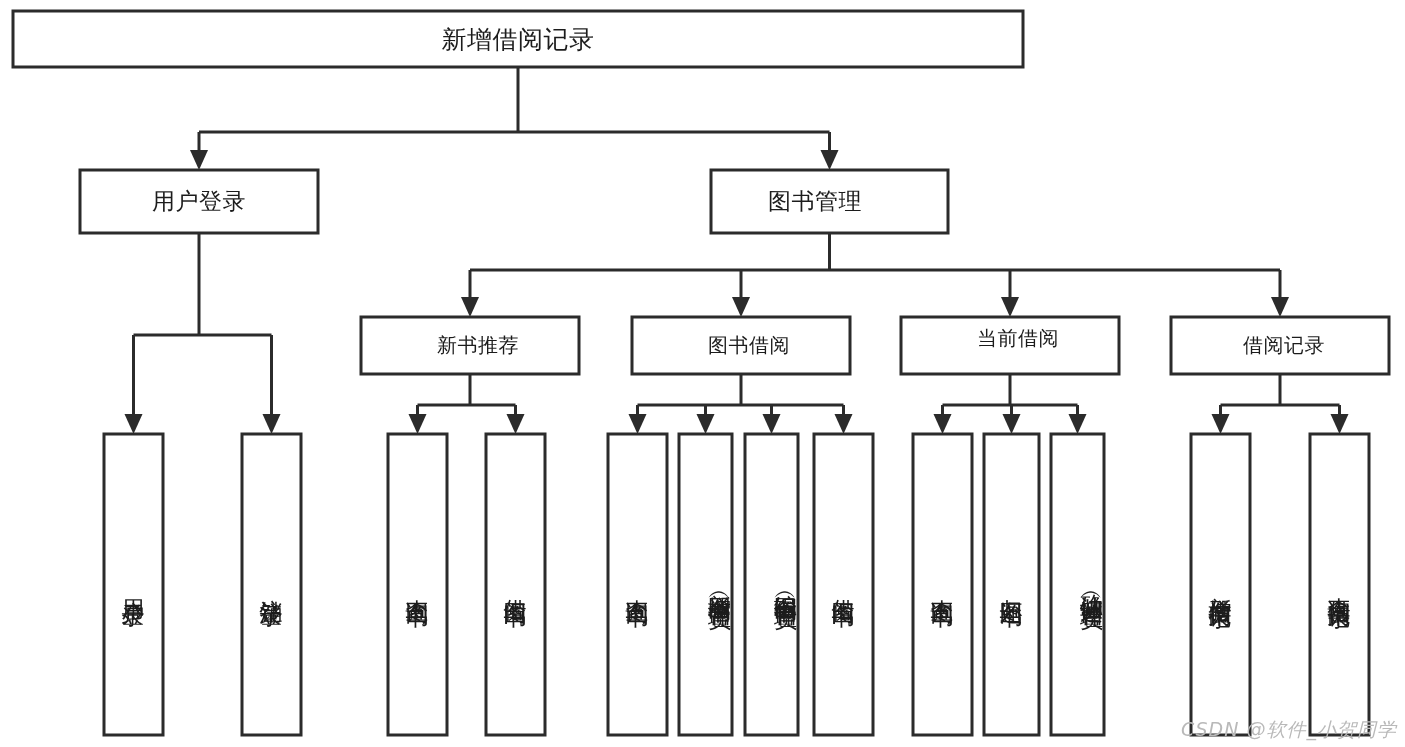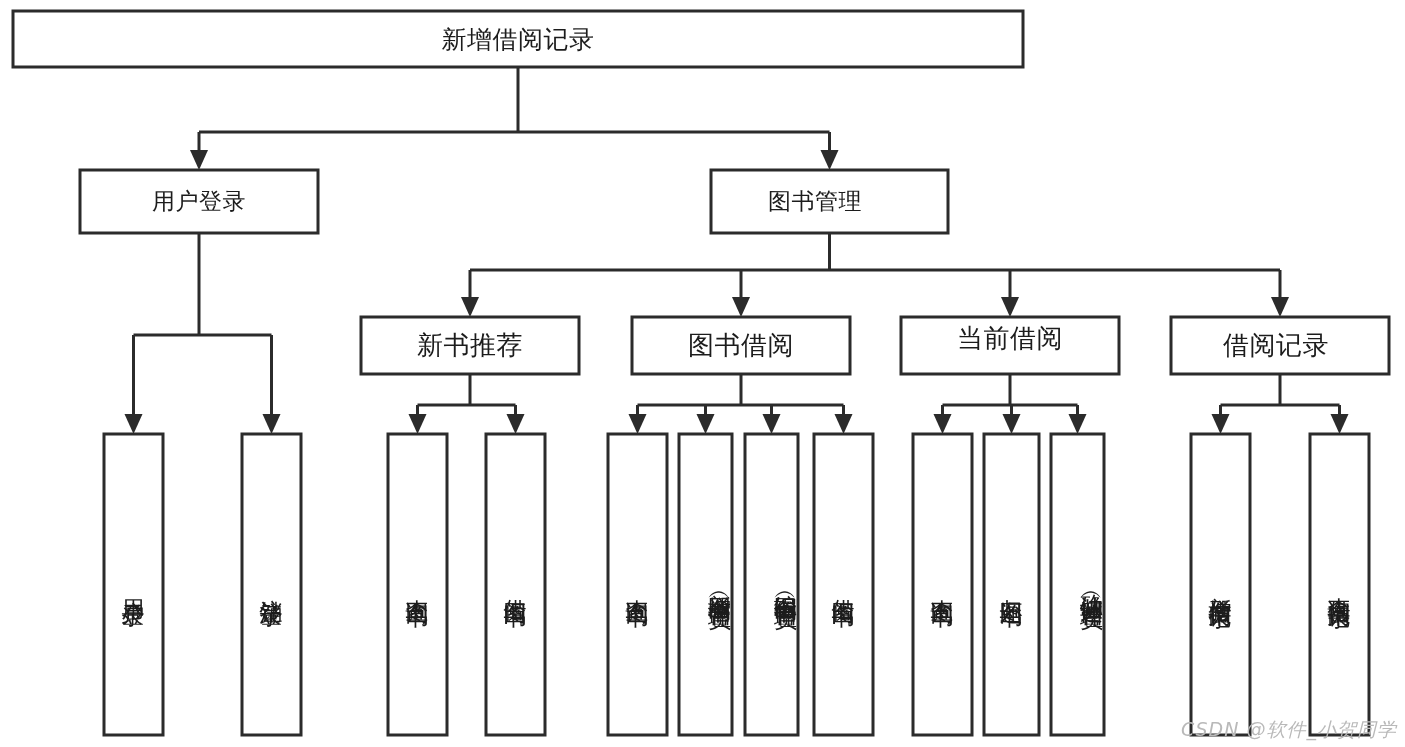--- a/index.html
+++ b/index.html
@@ -61,21 +61,21 @@
     color: #1c1c1c;
     writing-mode: vertical-rl;
     text-orientation: upright;
     letter-spacing: 2px;
     line-height: 1.05;
     white-space: nowrap;
     pointer-events: none;
   }
   .lvl0-text { font-size: 25px; }
   .lvl1-text { font-size: 23px; }
-  .lvl2-text { font-size: 26px; }
+  .lvl2-text { font-size: 20px; padding-left: 8px; }
   .leaf-text { font-size: 23px; }
   .watermark {
     position: absolute;
     right: 8px;
     bottom: 4px;
     font-size: 19px;
     color: #b9b9b9;
     letter-spacing: 1px;
     white-space: nowrap;
     pointer-events: none;

